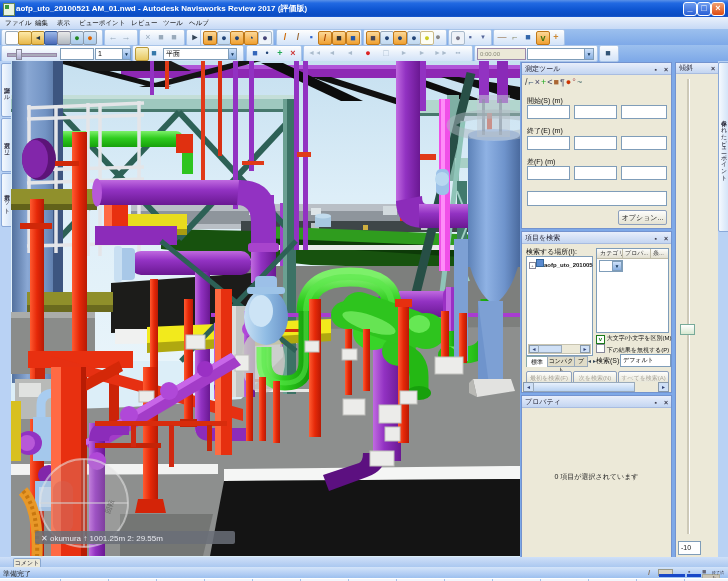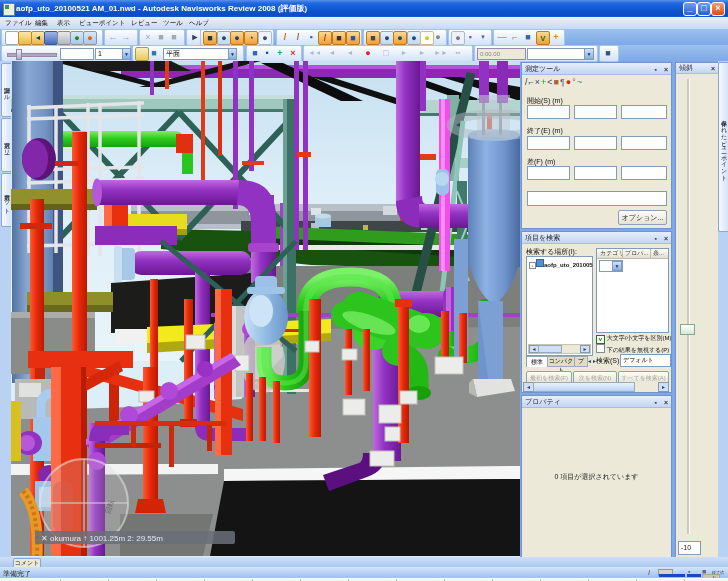--- a/index.html
+++ b/index.html
@@ -56,21 +56,21 @@
   #statusbar{left:0;top:567px;width:728px;height:11px;
     background:linear-gradient(180deg,#d3e4f9 0%,#b3cef4 60%,#9cc0ee 100%);
     font-size:7px;color:#222;}
   #bottomstrip{left:0;top:578px;width:728px;height:3px;background:#f2f6fc;border-top:1px solid #fff;}
 </style>
 </head>
 <body>
 
 <div class="abs" id="titlebar">
   <div class="ico"></div>
-  <div class="txt">aofp_uto_20100521 AM_01.nwd - Autodesk Navisworks Review 2008 (評価版)</div>
+  <div class="txt">aofp_uto_20100521 AM_01.nwd - Autodesk Navisworks Review 2017 (評価版)</div>
   <div class="wbtn" id="bmin">_</div>
   <div class="wbtn" id="bmax">□</div>
   <div class="wbtn" id="bcls">×</div>
 </div>
 
 <div class="abs" id="menubar">
   <span style="left:5px">ファイル</span>
     <span style="left:35px">編集</span>
   <span style="left:57px">表示</span>
     <span style="left:79px">ビューポイント</span>

